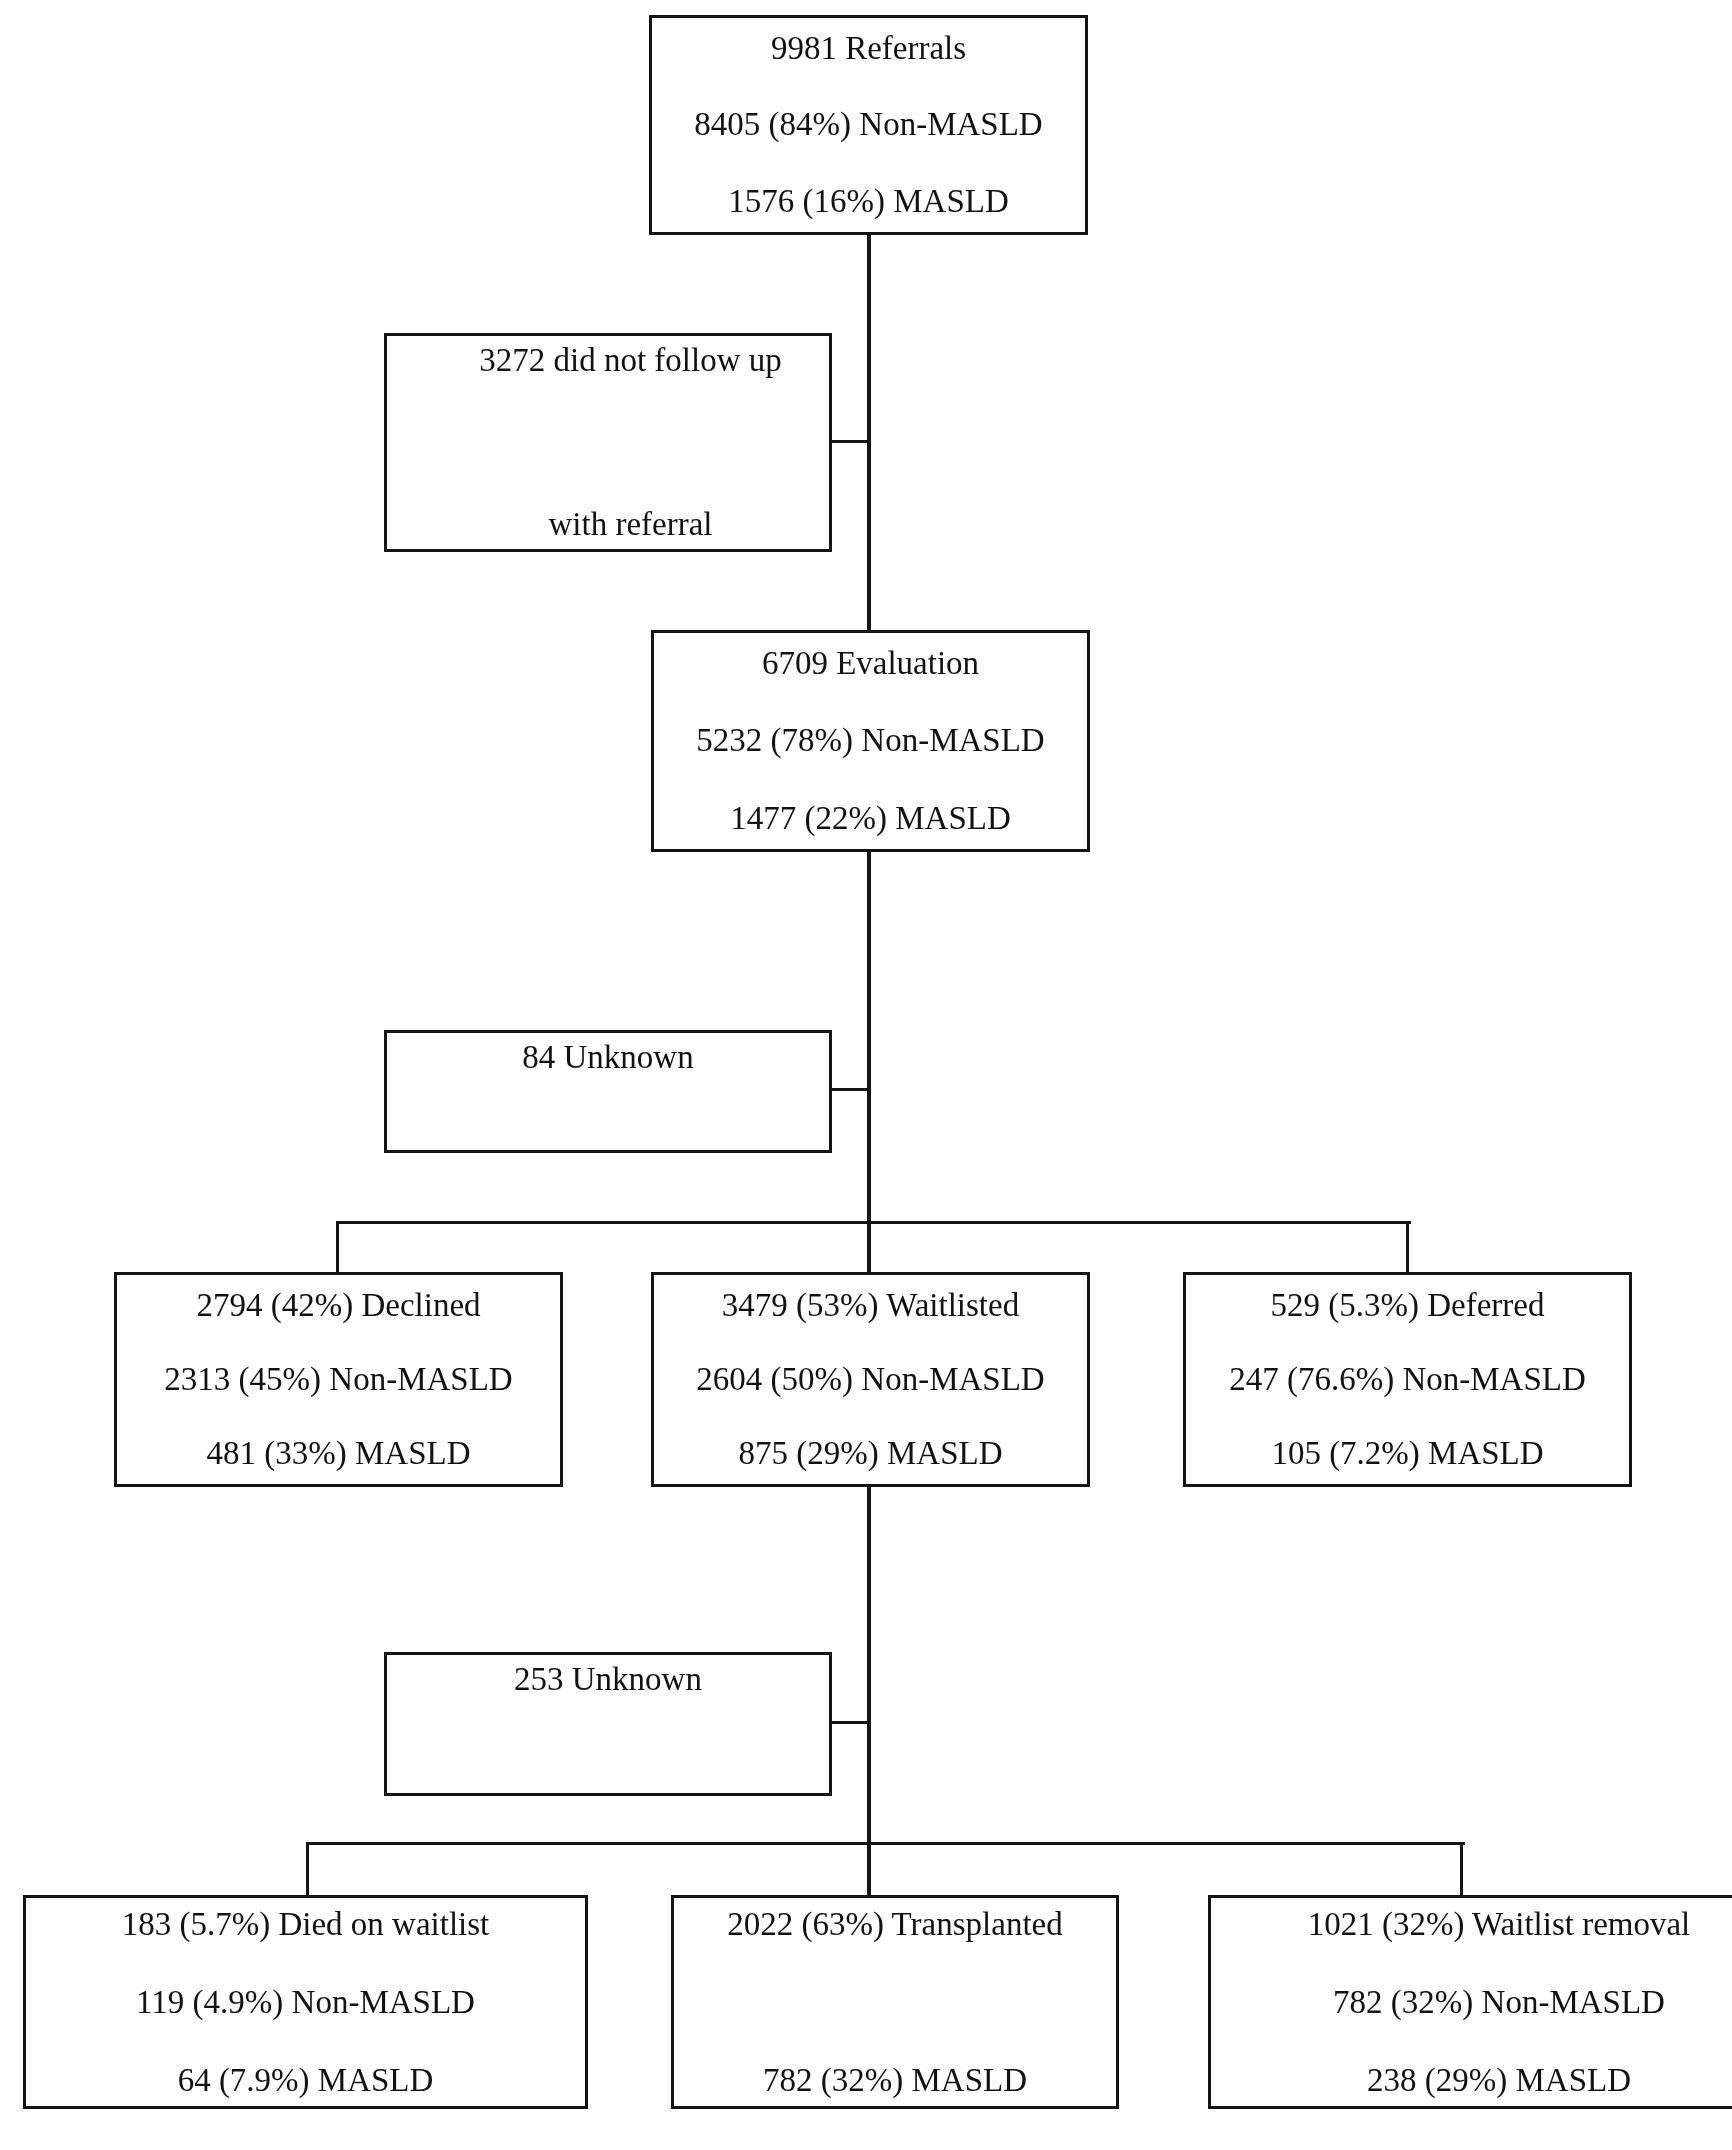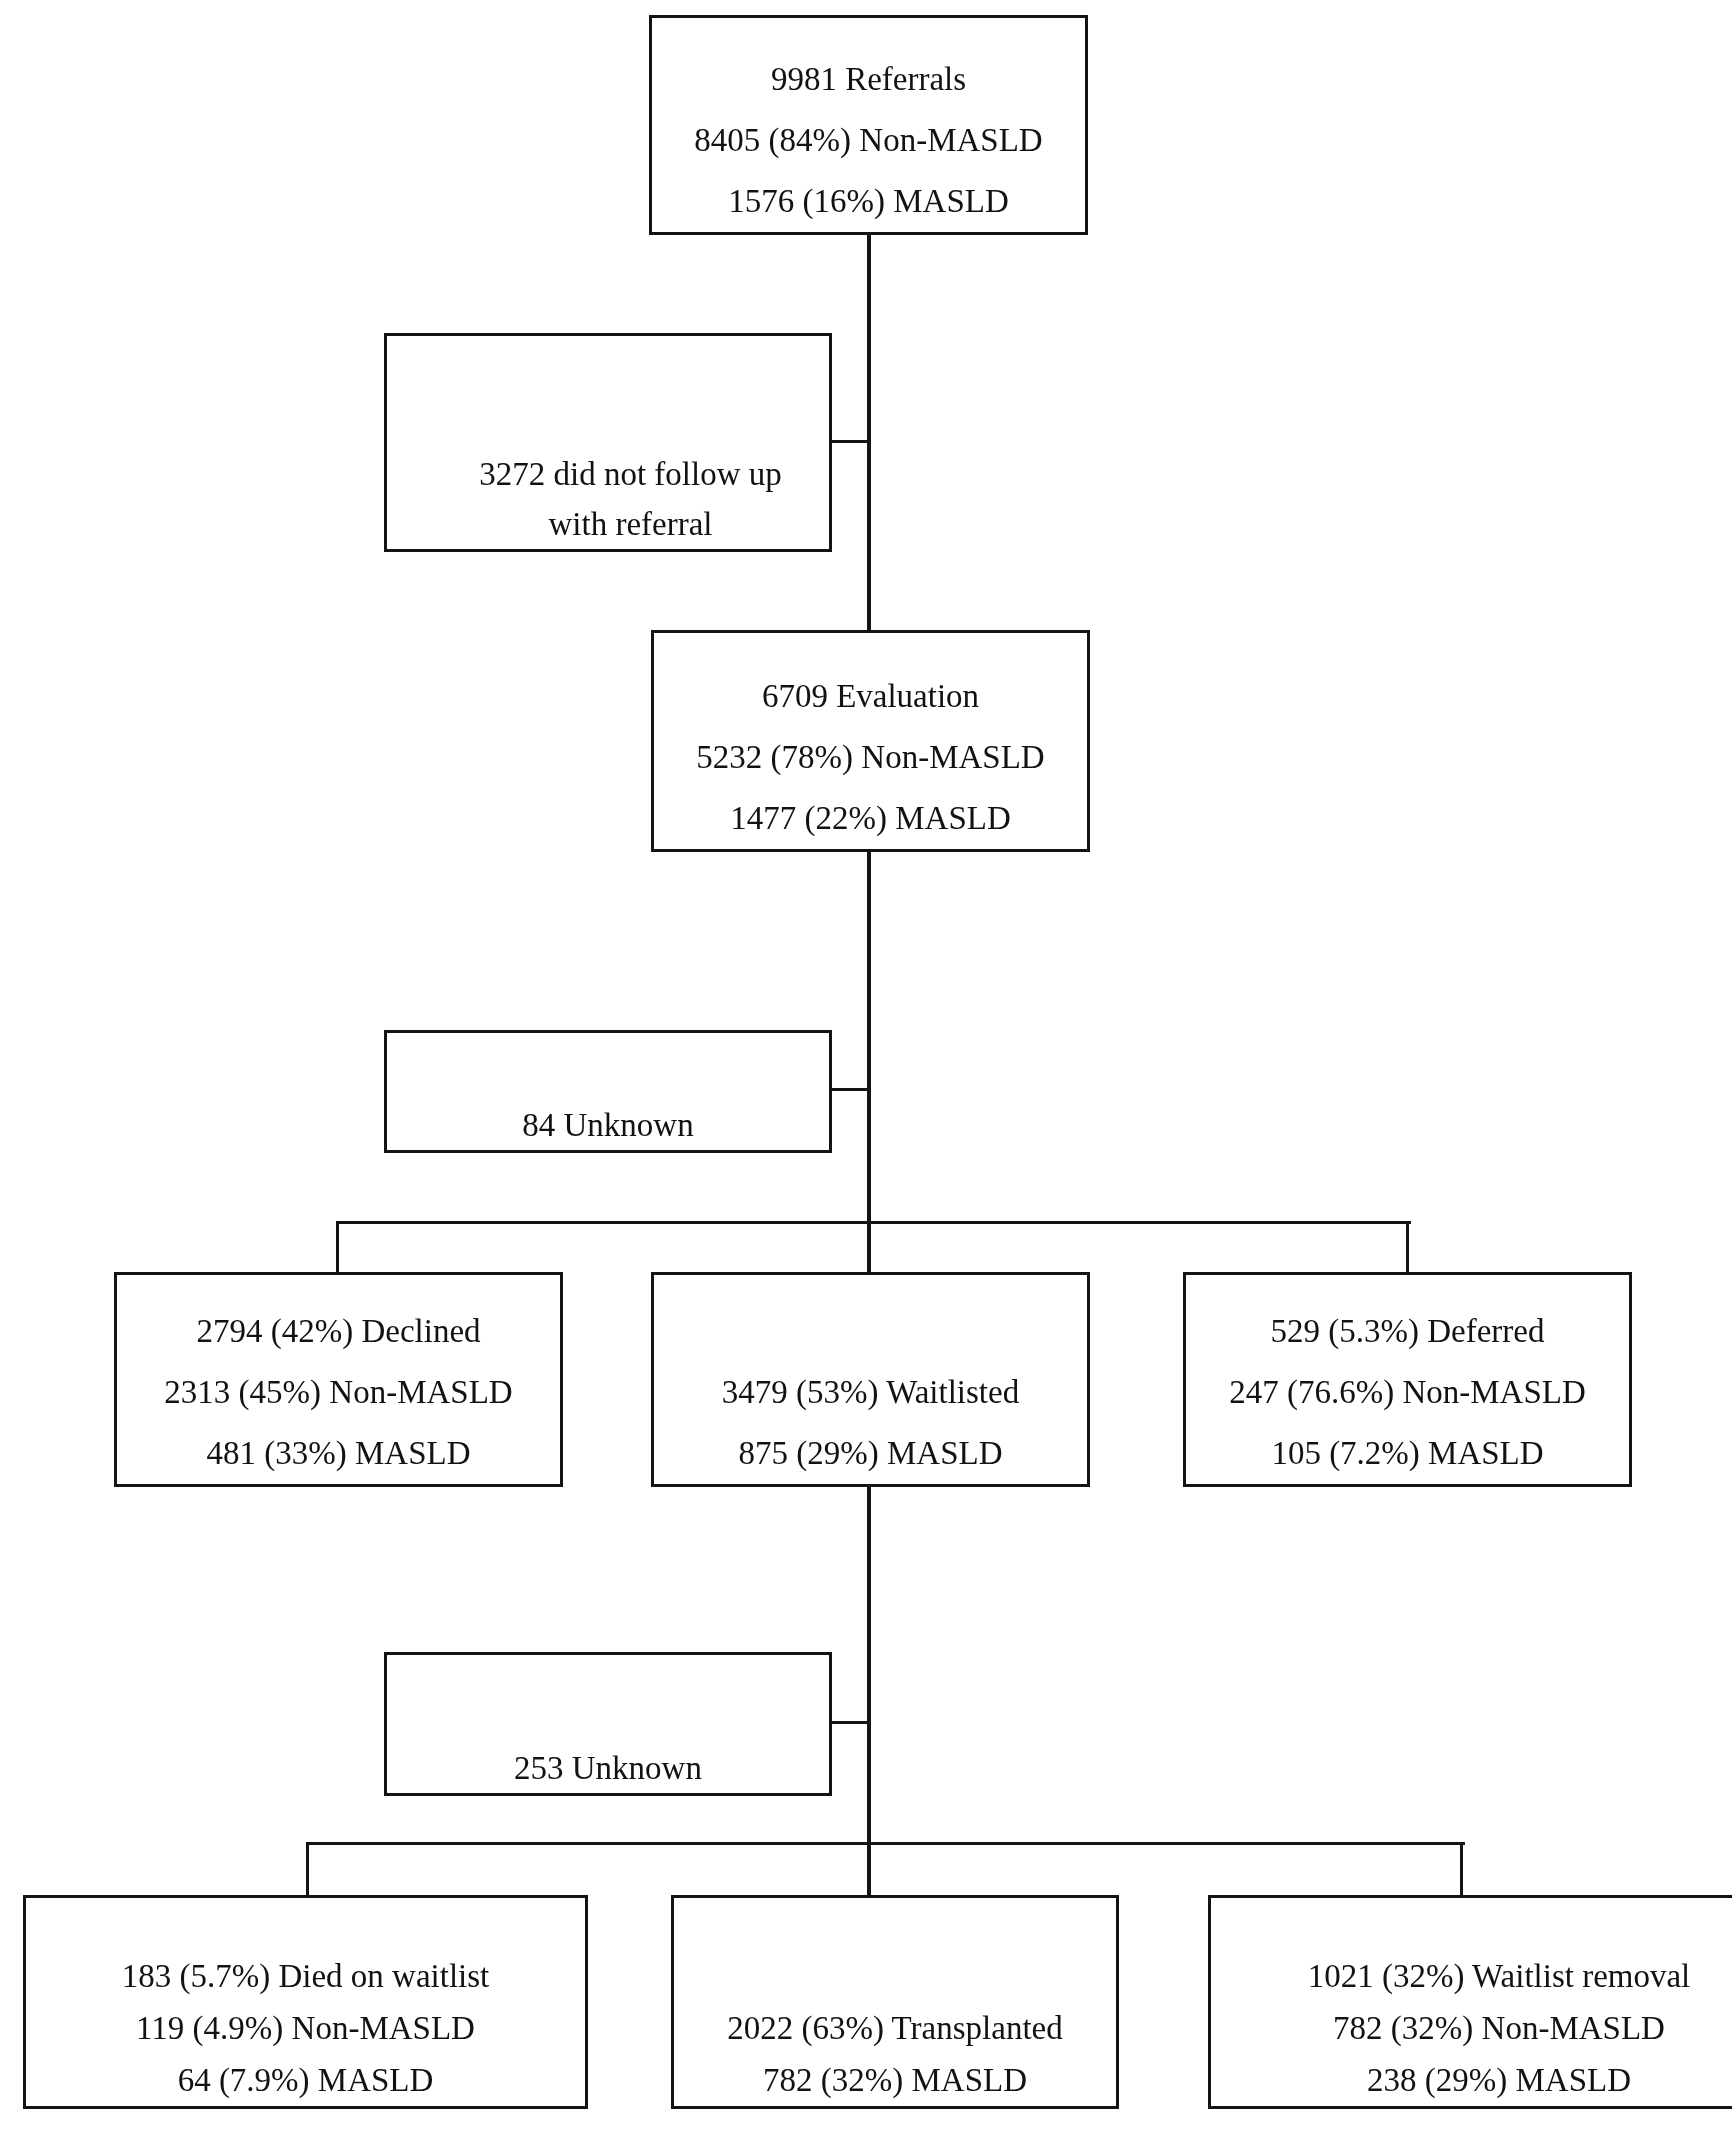--- a/index.html
+++ b/index.html
@@ -12,21 +12,21 @@
     color: #121212;
   }
   .box {
     position: absolute;
     box-sizing: border-box;
     border: 3.3px solid #141414;
     background: #ffffff;
     display: flex;
     flex-direction: column;
     align-items: center;
-    justify-content: flex-end;
+    justify-content: space-between;
     text-align: center;
     font-size: 33px;
   }
   .box .line { white-space: nowrap; }
   .roomy .line { line-height: 1.85; }
   .mid .line   { line-height: 1.5;  }
   .tight .line { line-height: 1.58; }
   .conn { position: absolute; background: #141414; }
 
   
@@ -96,20 +96,21 @@
   </div>
 
   <div class="box roomy" id="box-declined">
     <div class="line">2794 (42%) Declined</div>
     <div class="line">2313 (45%) Non-MASLD</div>
     <div class="line">481 (33%) MASLD</div>
   </div>
 
   <div class="box roomy" id="box-waitlisted">
     <div class="line">3479 (53%) Waitlisted</div>
+    <div class="line">2604 (50%) Non-MASLD</div>
     <div class="line">875 (29%) MASLD</div>
   </div>
 
   <div class="box roomy" id="box-deferred">
     <div class="line">529 (5.3%) Deferred</div>
     <div class="line">247 (76.6%) Non-MASLD</div>
     <div class="line">105 (7.2%) MASLD</div>
   </div>
 
   <div class="box mid" id="box-unknown-253">

